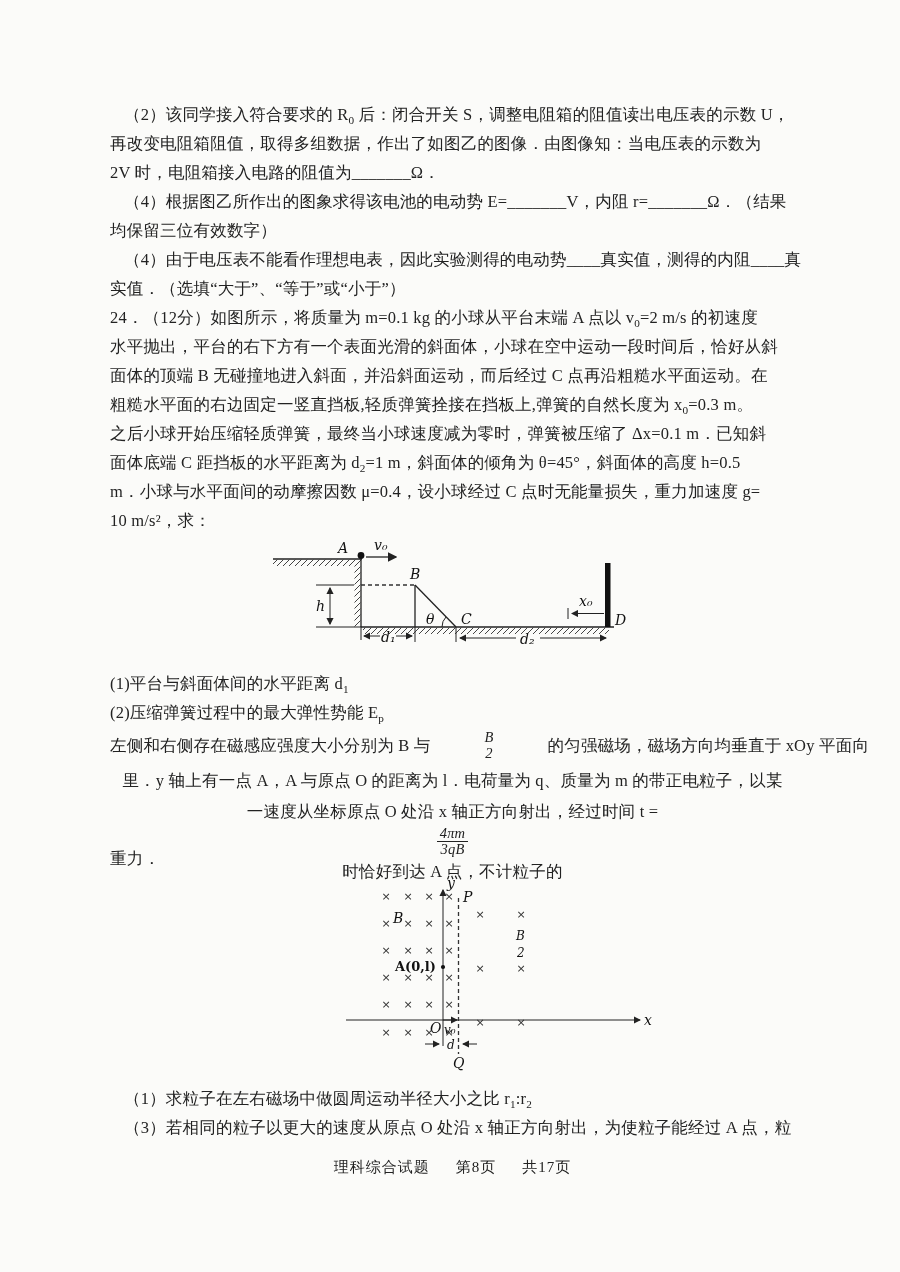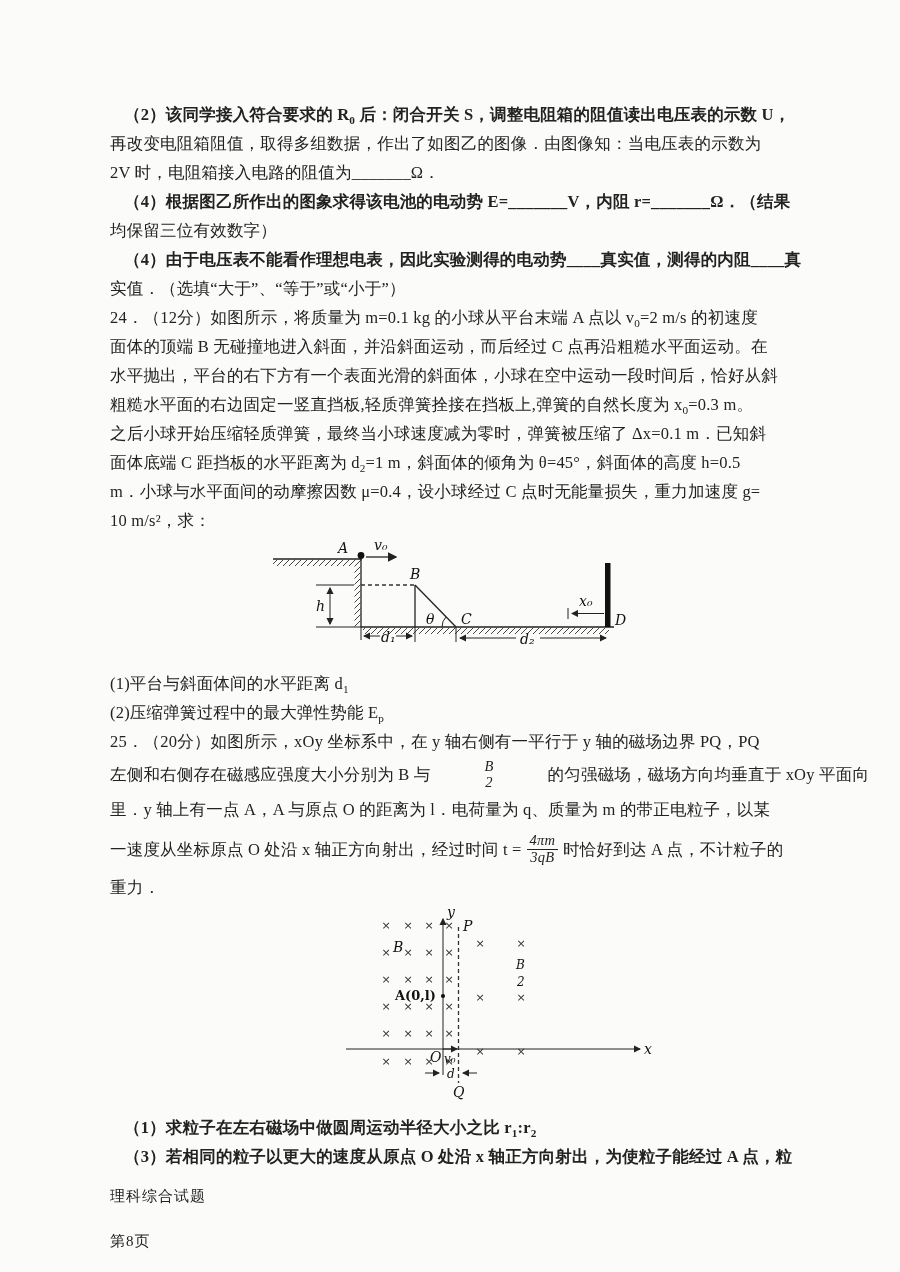--- a/index.html
+++ b/index.html
@@ -16,21 +16,21 @@
     box-sizing:border-box;
     padding:100px 105px 0 110px;
   }
   .line{
     white-space:nowrap;
     font-size:16.5px;
     line-height:29px;
     height:29px;
     letter-spacing:0.2px;
   }
-  .line.ind{ text-indent:14px;font-weight:bold; }
+  .line.ind{ text-indent:14px; }
   .line.tall{ height:auto; display:flex; align-items:center; }
   sub{ font-size:0.68em; }
   .frac{
     display:inline-flex;
     flex-direction:column;
     align-items:center;
     vertical-align:middle;
     margin:0 5px;
     font-style:italic;
     line-height:1.05;
@@ -45,42 +45,41 @@
   svg .fl{ font:italic 14px "DejaVu Serif","DejaVu Sans",serif; fill:#111; }
   svg .fls{ font:italic 12px "DejaVu Serif","DejaVu Sans",serif; fill:#111; }
   svg .cross{ font:11px "DejaVu Sans",sans-serif; fill:#333; text-anchor:middle; }
   .footer{
     margin-top:16px;
     display:flex;
     justify-content:center;
     gap:26px;
     font-size:15px;
     letter-spacing:1px;
-    flex-direction:column;
   }
 </style>
 </head>
 <body>
 
 <div class="page">
 
   <div>
     <div class="line ind">（2）该同学接入符合要求的 R<sub>0</sub> 后：闭合开关 S，调整电阻箱的阻值读出电压表的示数 U，</div>
     <div class="line">再改变电阻箱阻值，取得多组数据，作出了如图乙的图像．由图像知：当电压表的示数为</div>
     <div class="line">2V 时，电阻箱接入电路的阻值为_______Ω．</div>
     <div class="line ind">（4）根据图乙所作出的图象求得该电池的电动势 E=_______V，内阻 r=_______Ω．（结果</div>
     <div class="line">均保留三位有效数字）</div>
     <div class="line ind">（4）由于电压表不能看作理想电表，因此实验测得的电动势____真实值，测得的内阻____真</div>
     <div class="line">实值．（选填“大于”、“等于”或“小于”）</div>
   </div>
 
   <div>
     <div class="line">24．（12分）如图所示，将质量为 m=0.1 kg 的小球从平台末端 A 点以 v<sub>0</sub>=2 m/s 的初速度</div>
+    <div class="line">水平抛出，平台的右下方有一个表面光滑的斜面体，小球在空中运动一段时间后，恰好从斜</div>
     <div class="line">面体的顶端 B 无碰撞地进入斜面，并沿斜面运动，而后经过 C 点再沿粗糙水平面运动。在</div>
-    <div class="line">水平抛出，平台的右下方有一个表面光滑的斜面体，小球在空中运动一段时间后，恰好从斜</div>
     <div class="line">粗糙水平面的右边固定一竖直挡板,轻质弹簧拴接在挡板上,弹簧的自然长度为 x<sub>0</sub>=0.3 m。</div>
     <div class="line">之后小球开始压缩轻质弹簧，最终当小球速度减为零时，弹簧被压缩了 Δx=0.1 m．已知斜</div>
     <div class="line">面体底端 C 距挡板的水平距离为 d<sub>2</sub>=1 m，斜面体的倾角为 θ=45°，斜面体的高度 h=0.5</div>
     <div class="line">m．小球与水平面间的动摩擦因数 μ=0.4，设小球经过 C 点时无能量损失，重力加速度 g=</div>
     <div class="line">10 m/s²，求：</div>
 
     <div class="fig24-wrap">
       <svg width="440" height="122" viewBox="0 0 440 122">
         <defs>
           <marker id="f24-ah" viewBox="0 0 10 10" refX="8.5" refY="5" markerWidth="7.5" markerHeight="7.5" orient="auto-start-reverse">
@@ -135,31 +134,30 @@
         <line class="thin" x1="272" y1="99" x2="338" y2="99" marker-end="url(#f24-ah)"></line>
         <text class="fl" x="252" y="105">d₂</text>
       </svg>
     </div>
 
     <div class="line">(1)平台与斜面体间的水平距离 d<sub>1</sub></div>
     <div class="line">(2)压缩弹簧过程中的最大弹性势能 E<sub>p</sub></div>
   </div>
 
   <div>
-    <div class="line">25．（20分）如图所示，xOy 坐标系中，在 y 轴右侧有一平行于 y 轴的磁场边界 PQ，PQ</div>
     <div class="line tall" style="height:37px;gap:46px;">
       <span>左侧和右侧存在磁感应强度大小分别为 B 与</span>
       <span class="frac">
         <span class="num">B</span>
         <span class="den">2</span>
       </span>
       <span>的匀强磁场，磁场方向均垂直于 xOy 平面向</span>
     </div>
-    <div class="line" style="height:33px;line-height:33px;">里．y 轴上有一点 A，A 与原点 O 的距离为 l．电荷量为 q、质量为 m 的带正电粒子，以某</div>
-    <div class="line tall" style="height:46px;">
+    <div class="line" style="height:33px;line-height:33px;text-align:center;">里．y 轴上有一点 A，A 与原点 O 的距离为 l．电荷量为 q、质量为 m 的带正电粒子，以某</div>
+    <div class="line tall" style="height:46px;flex-direction:column;">
       <span>一速度从坐标原点 O 处沿 x 轴正方向射出，经过时间 t =</span>
       <span class="frac bar">
         <span class="num">4πm</span>
         <span class="den">3qB</span>
       </span>
       <span>时恰好到达 A 点，不计粒子的</span>
     </div>
     <div class="line" style="height:31px;line-height:31px;">重力．</div>
 
     <div class="fig25-wrap">

